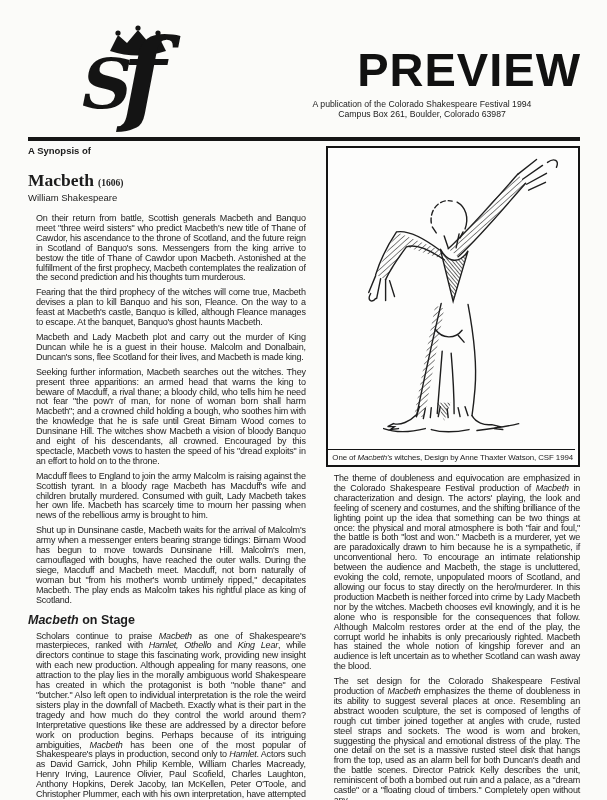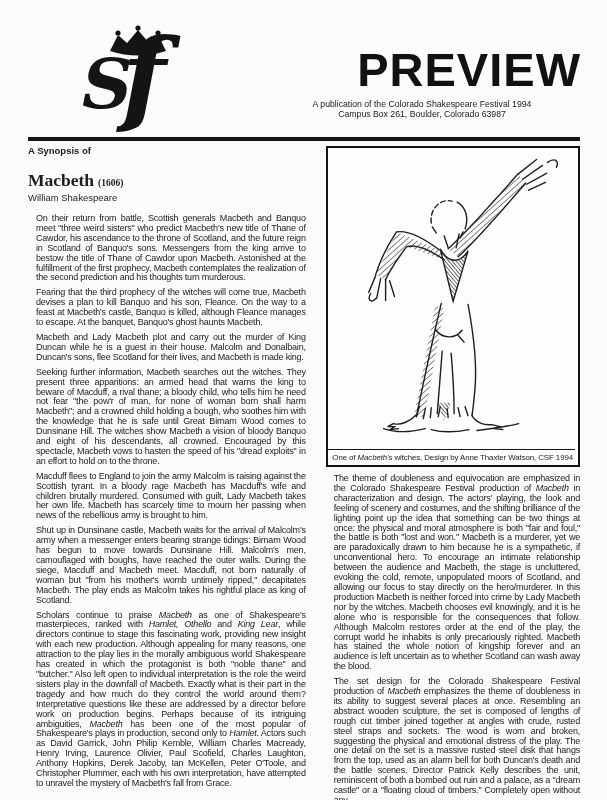--- a/index.html
+++ b/index.html
@@ -102,20 +102,21 @@
       </div>
       <div class="author">William Shakespeare</div>
 
       <p>On their return from battle, Scottish generals Macbeth and Banquo meet "three weird sisters" who predict Macbeth's new title of Thane of Cawdor, his ascendance to the throne of Scotland, and the future reign in Scotland of Banquo's sons. Messengers from the king arrive to bestow the title of Thane of Cawdor upon Macbeth. Astonished at the fulfillment of the first prophecy, Macbeth contemplates the realization of the second prediction and his thoughts turn murderous.</p>
       <p>Fearing that the third prophecy of the witches will come true, Macbeth devises a plan to kill Banquo and his son, Fleance. On the way to a feast at Macbeth's castle, Banquo is killed, although Fleance manages to escape. At the banquet, Banquo's ghost haunts Macbeth.</p>
       <p>Macbeth and Lady Macbeth plot and carry out the murder of King Duncan while he is a guest in their house. Malcolm and Donalbain, Duncan's sons, flee Scotland for their lives, and Macbeth is made king.</p>
       <p>Seeking further information, Macbeth searches out the witches. They present three apparitions: an armed head that warns the king to beware of Macduff, a rival thane; a bloody child, who tells him he need not fear "the pow'r of man, for none of woman born shall harm Macbeth"; and a crowned child holding a bough, who soothes him with the knowledge that he is safe until Great Birnam Wood comes to Dunsinane Hill. The witches show Macbeth a vision of bloody Banquo and eight of his descendants, all crowned. Encouraged by this spectacle, Macbeth vows to hasten the speed of his "dread exploits" in an effort to hold on to the throne.</p>
       <p>Macduff flees to England to join the army Malcolm is raising against the Scottish tyrant. In a bloody rage Macbeth has Macduff's wife and children brutally murdered. Consumed with guilt, Lady Macbeth takes her own life. Macbeth has scarcely time to mourn her passing when news of the rebellious army is brought to him.</p>
       <p>Shut up in Dunsinane castle, Macbeth waits for the arrival of Malcolm's army when a messenger enters bearing strange tidings: Birnam Wood has begun to move towards Dunsinane Hill. Malcolm's men, camouflaged with boughs, have reached the outer walls. During the siege, Macduff and Macbeth meet. Macduff, not born naturally of woman but "from his mother's womb untimely ripped," decapitates Macbeth. The play ends as Malcolm takes his rightful place as king of Scotland.</p>
 
+      <div class="stage-heading"><i>Macbeth</i><span> on Stage</span></div>
       <p><span>Scholars continue to praise </span><i>Macbeth</i><span> as one of Shakespeare's masterpieces, ranked with </span><i>Hamlet, Othello</i><span> and </span><i>King Lear</i><span>, while directors continue to stage this fascinating work, providing new insight with each new production. Although appealing for many reasons, one attraction to the play lies in the morally ambiguous world Shakespeare has created in which the protagonist is both "noble thane" and "butcher." Also left open to individual interpretation is the role the weird sisters play in the downfall of Macbeth. Exactly what is their part in the tragedy and how much do they control the world around them? Interpretative questions like these are addressed by a director before work on production begins. Perhaps because of its intriguing ambiguities, </span><i>Macbeth</i><span> has been one of the most popular of Shakespeare's plays in production, second only to </span><i>Hamlet</i><span>. Actors such as David Garrick, John Philip Kemble, William Charles Macready, Henry Irving, Laurence Olivier, Paul Scofield, Charles Laughton, Anthony Hopkins, Derek Jacoby, Ian McKellen, Peter O'Toole, and Christopher Plummer, each with his own interpretation, have attempted to unravel the mystery of Macbeth's fall from Grace.</span></p>
     </div>
 
     <div class="col-right body-copy">
 
       <div class="illus-frame">
         <svg class="witch" viewBox="0 0 252 286" preserveAspectRatio="xMidYMid meet" aria-hidden="true">
           <defs>
             <pattern id="hatch" width="4.2" height="4.2" patternUnits="userSpaceOnUse" patternTransform="rotate(48)">
               <line x1="0" y1="0" x2="0" y2="4.2" stroke="#262626" stroke-width="1.1"></line>

